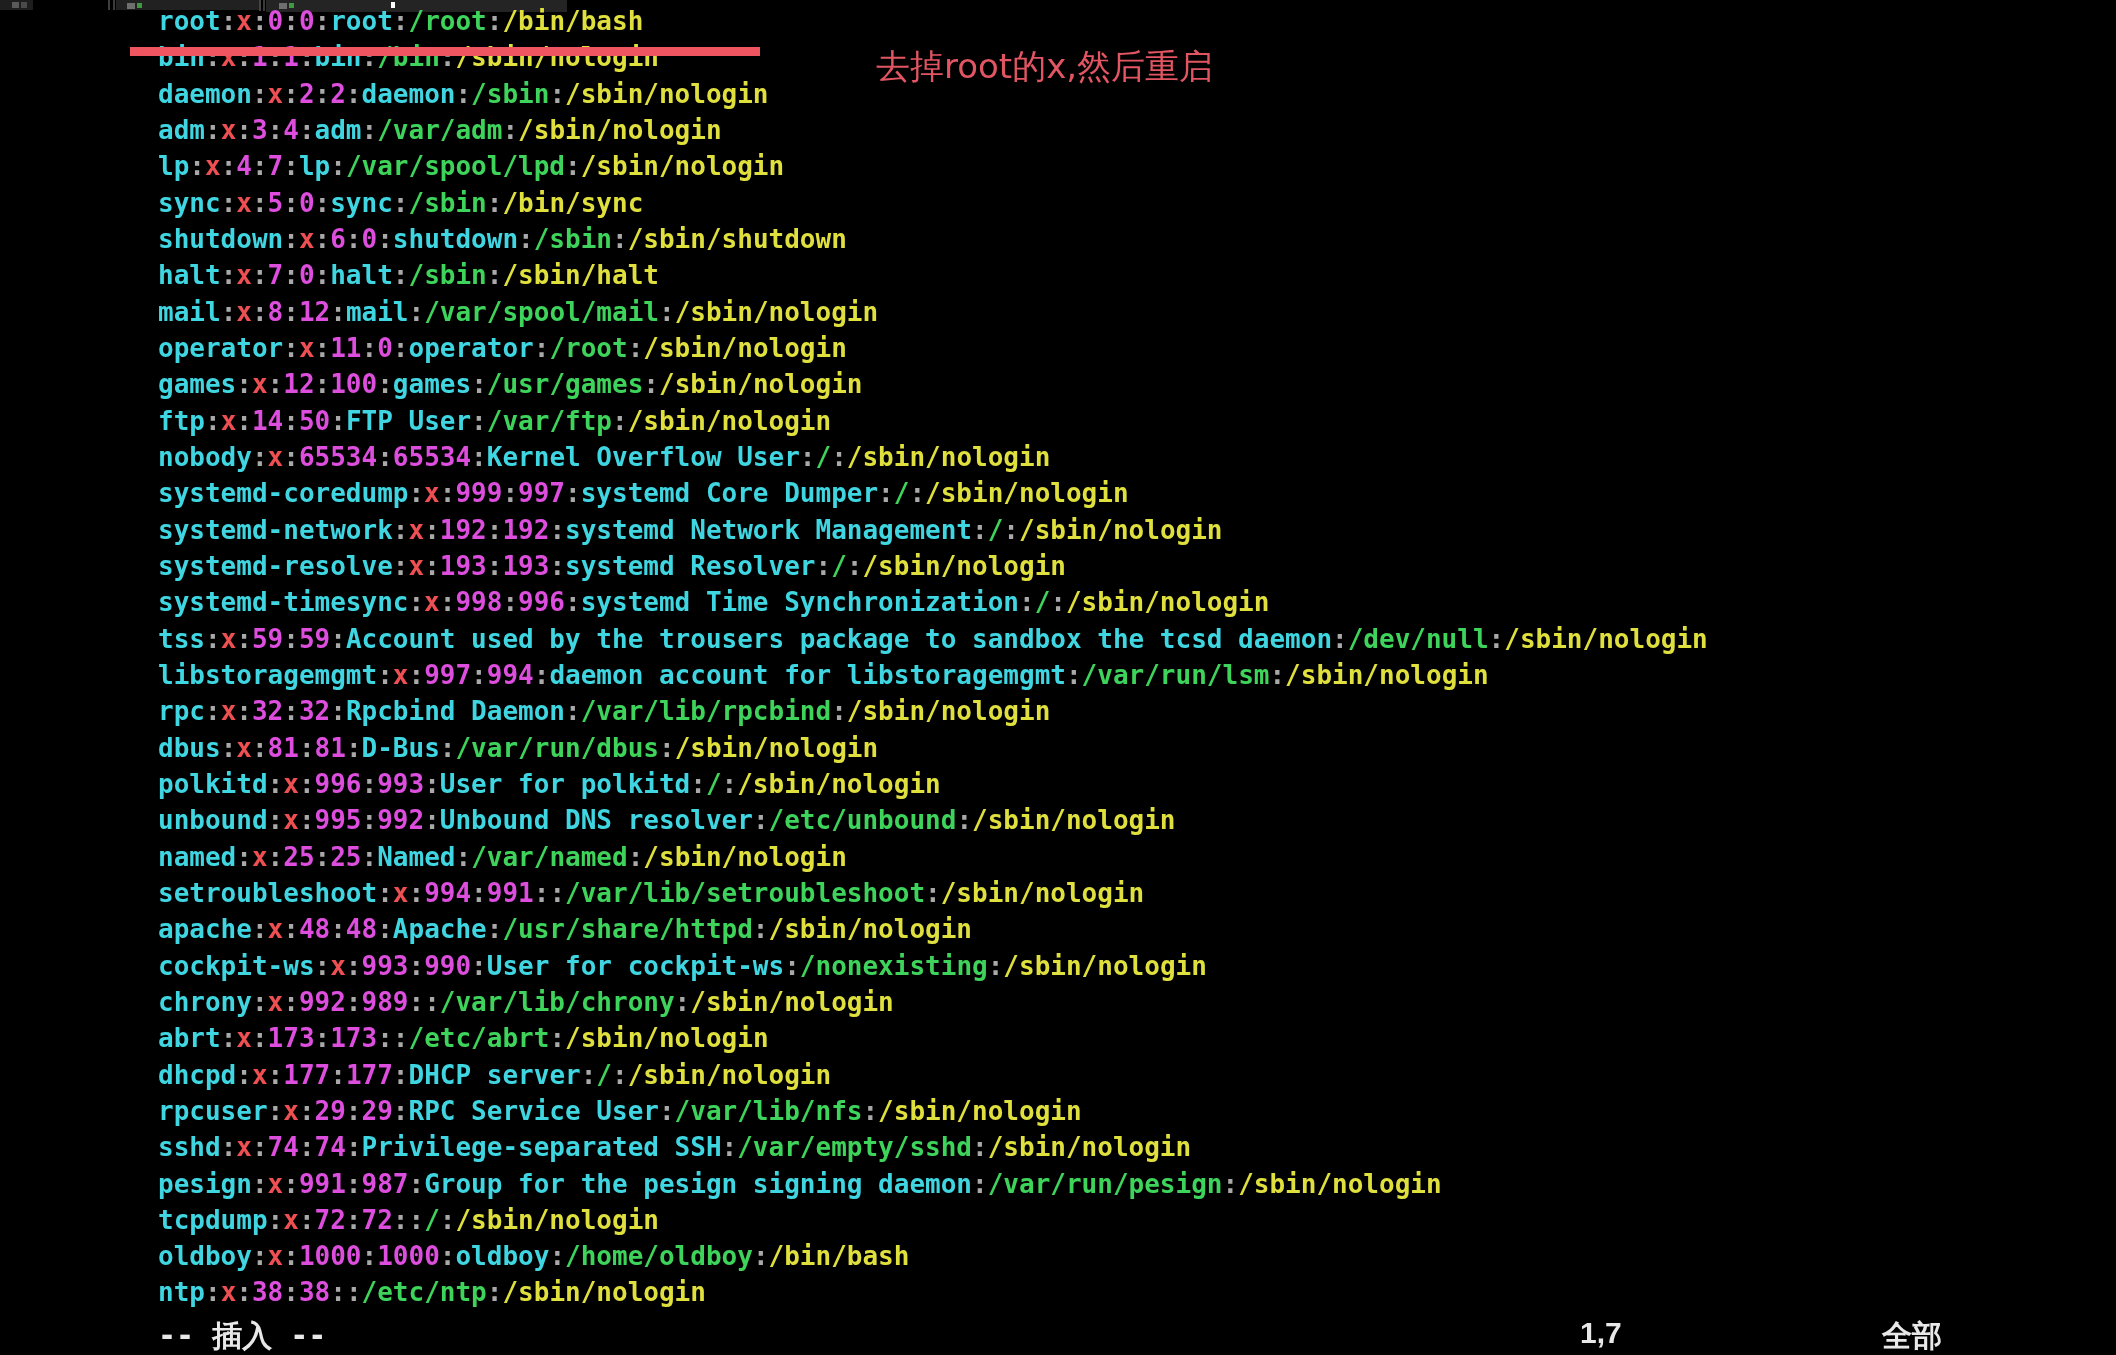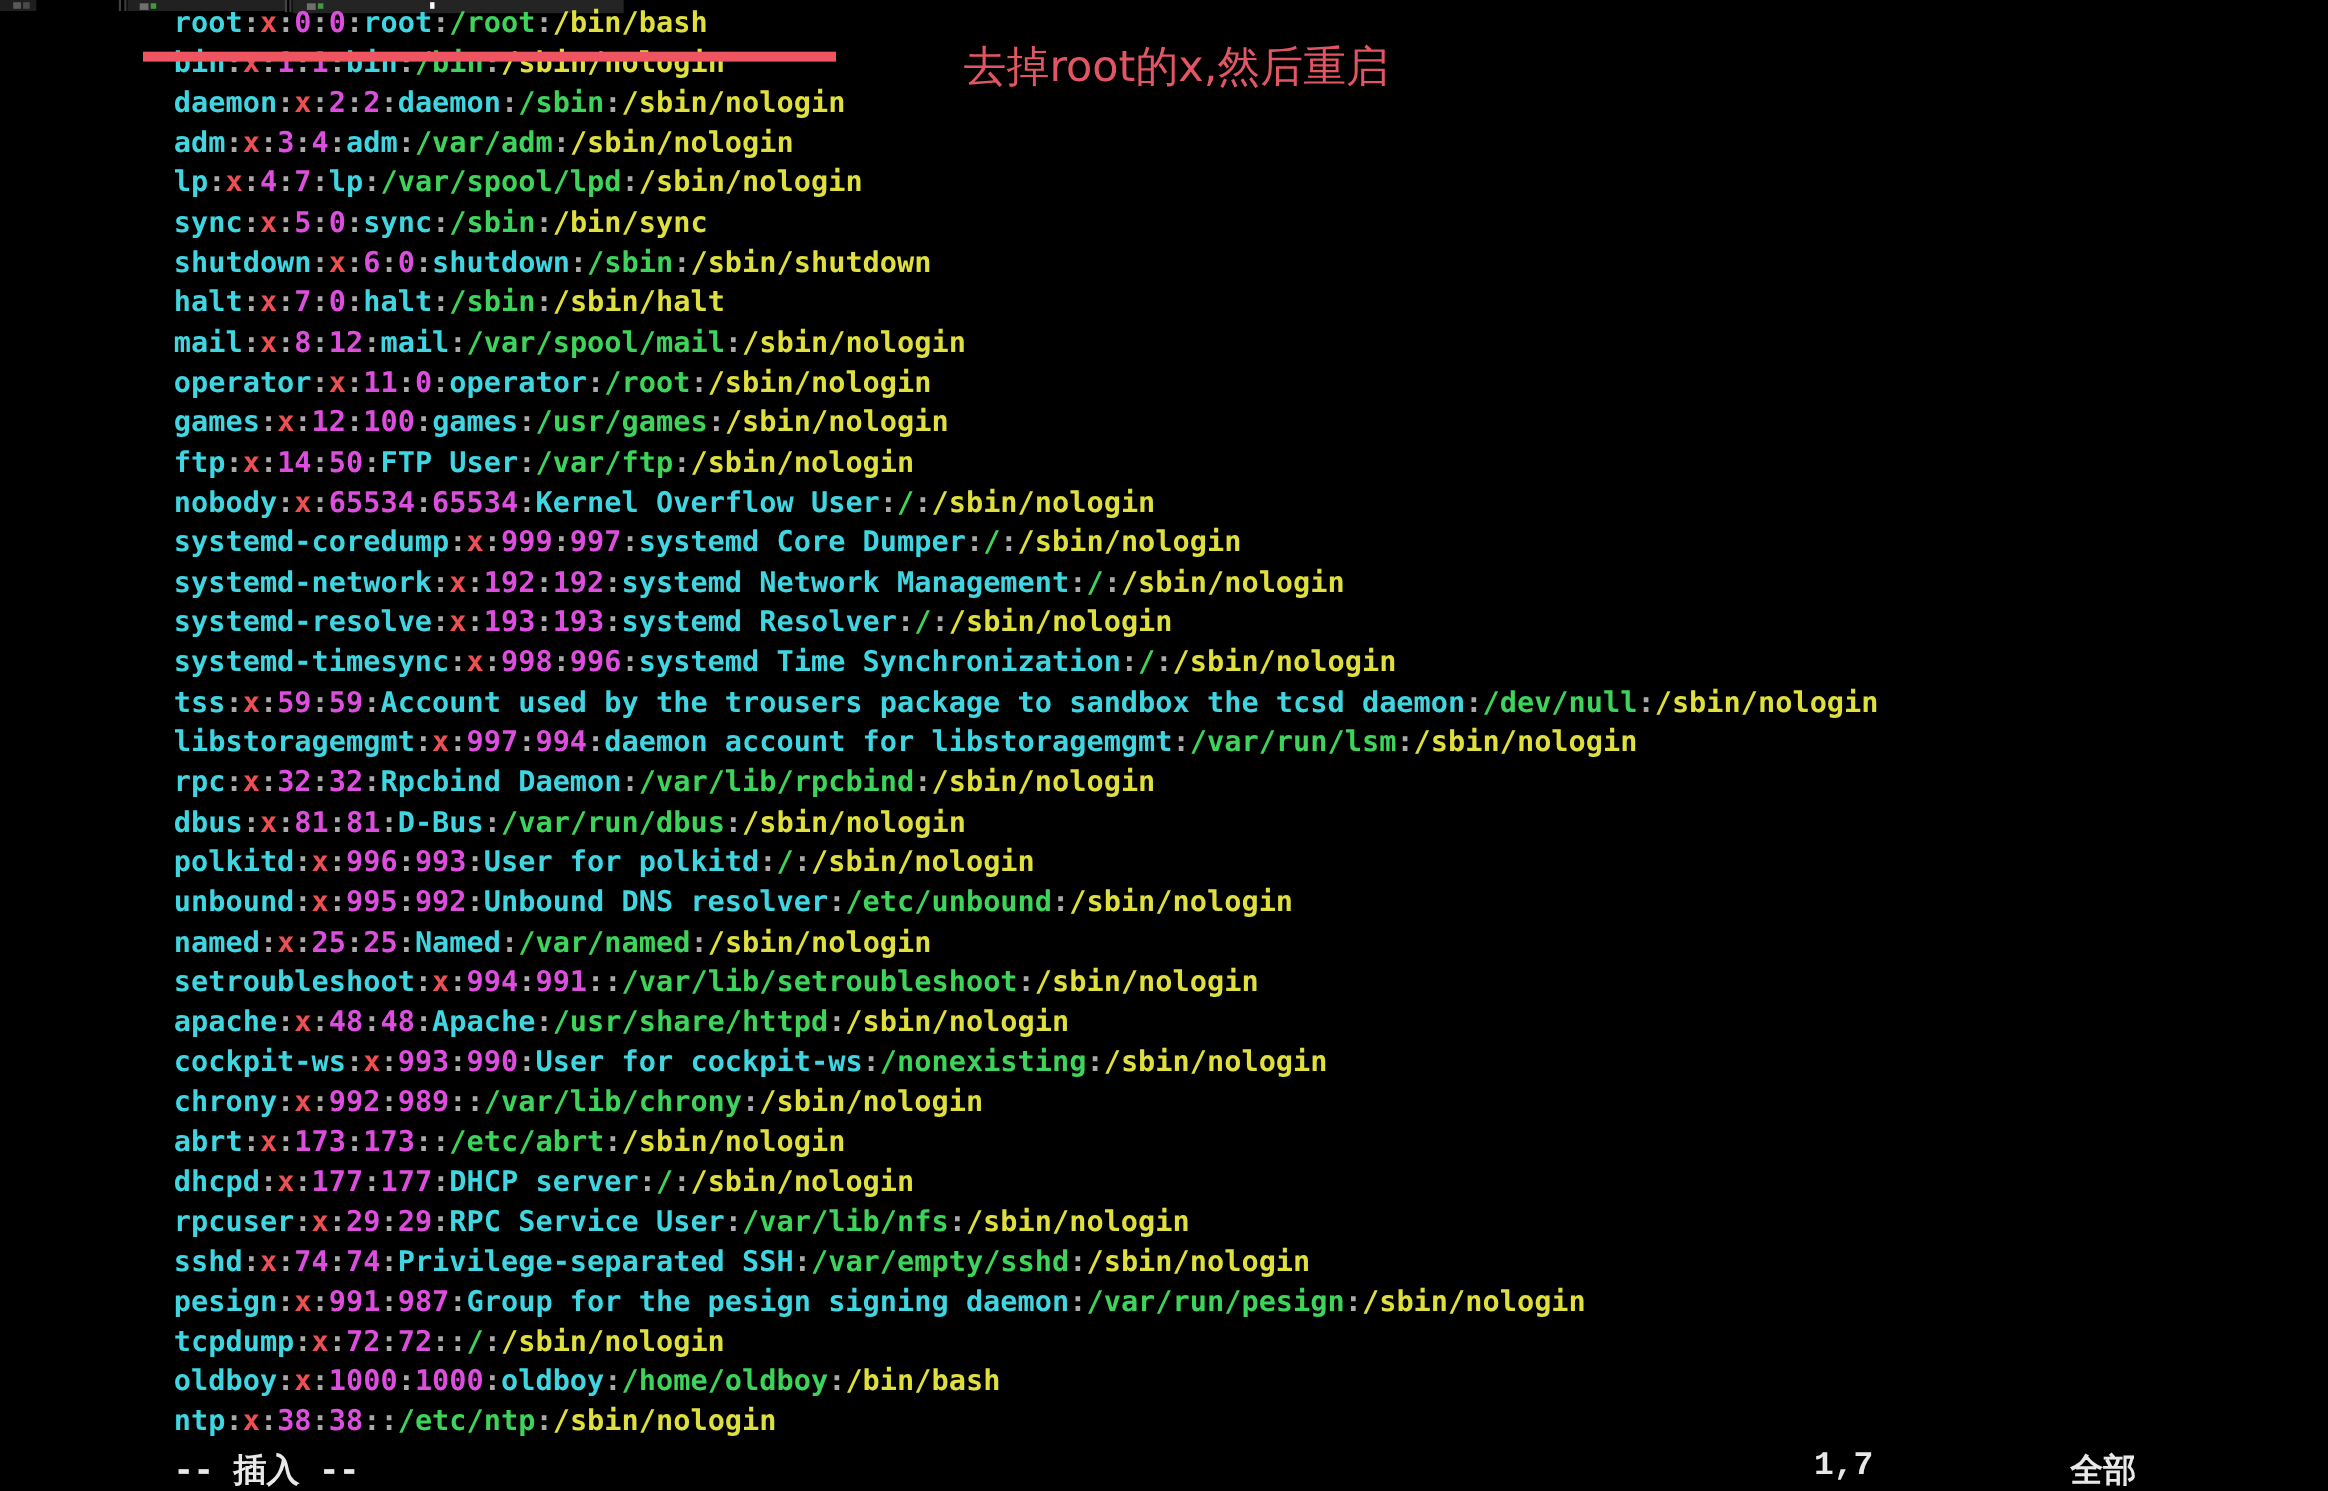--- a/index.html
+++ b/index.html
@@ -58,38 +58,38 @@
   .shell{color:var(--c-shell);}
   .sep{color:var(--c-sep);}
 
   
   .status-mode{
     position:absolute;left:158px;top:1316px;
     font-size:30px;font-weight:bold;color:var(--c-status);
     font-family:"DejaVu Sans Mono", monospace;white-space:pre;
   }
   .status-pos{
-    position:absolute;left:1649px;top:1316px;
+    position:absolute;left:1580px;top:1316px;
     font-size:30px;font-weight:bold;color:var(--c-status);
-    font-family:Liberation Mono, monospace;
+    font-family:Liberation Sans, sans-serif;
   }
   .status-scroll{
     position:absolute;left:1882px;top:1316px;
     font-size:30px;font-weight:bold;color:var(--c-status);
     font-family:"DejaVu Sans Mono", monospace;
   }
 
   
   .annot-underline{
     position:absolute;left:130px;top:47px;width:630px;height:9px;
     background:var(--c-underline);
   }
   .annot-text{
-    position:absolute;left:876px;top:34px;
-    font-size:39px;
+    position:absolute;left:876px;top:44px;
+    font-size:34px;
     font-family:"DejaVu Sans", sans-serif;
     color:var(--c-annot);
     white-space:pre;
   }
 </style>
 </head>
 <body>
 
 <div class="topbar">
   <div class="tabfrag frag-a">

